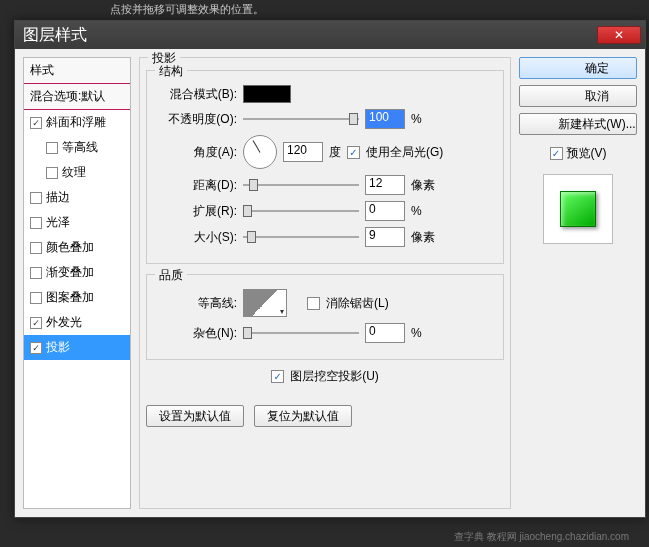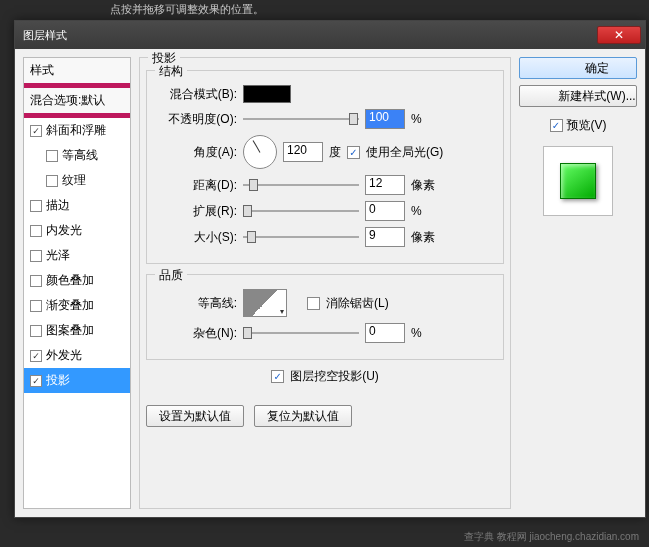--- a/index.html
+++ b/index.html
@@ -1,24 +1,24 @@
 <!DOCTYPE html>
 <html><head>
 <meta charset="utf-8">
 <style>
 * { box-sizing: border-box; margin: 0; padding: 0; font-family: "Microsoft YaHei", SimSun, sans-serif; font-size: 12px; }
 body { background: #2a2a2a; width: 649px; height: 547px; overflow: hidden; position: relative; }
 .backdrop-text { color: #ccc; position: absolute; top: 2px; left: 110px; font-size: 11px; }
 .dialog { position: absolute; top: 20px; left: 14px; width: 632px; height: 498px; background: #f0f0f0; border: 1px solid #444; box-shadow: 0 0 10px rgba(0,0,0,0.5); }
 .titlebar { height: 28px; background: linear-gradient(#4a4a4a, #3a3a3a); display: flex; align-items: center; padding: 0 4px 0 8px; color: #fff; }
-.titlebar-title { flex: 1; font-size: 11px; }
+.titlebar-title { flex: 1; font-size: 16px; }
 .close-btn { width: 44px; height: 18px; background: linear-gradient(#e04040, #c02020); border: 1px solid #802020; border-radius: 2px; color: #fff; display: flex; align-items: center; justify-content: center; font-size: 11px; cursor: pointer; }
 .dialog-body { display: flex; height: calc(100% - 28px); padding: 8px; gap: 8px; }
 .sidebar { width: 108px; border: 1px solid #bbb; background: #fff; }
-.sidebar-header { padding: 4px 6px; border-bottom: 5px solid #be185d; background: #f8f8f8; }
+.sidebar-header { padding: 4px 6px; border-bottom: 1px solid #be185d; background: #f8f8f8; }
 .sidebar-item { padding: 4px 6px; display: flex; align-items: center; gap: 4px; cursor: pointer; }
 .sidebar-item.selected { background: #3399ff; color: #fff; }
 .sidebar-item .cb { width: 12px; height: 12px; border: 1px solid #888; background: #fff; display: inline-flex; align-items: center; justify-content: center; font-size: 9px; color: #333; }
 .sidebar-item.indent { padding-left: 22px; }
 .main { flex: 1; display: flex; flex-direction: column; gap: 6px; }
 .fieldset { border: 1px solid #ccc; padding: 8px 10px 10px; position: relative; }
 .fieldset-label { position: absolute; top: -8px; left: 8px; background: #f0f0f0; padding: 0 4px; }
 .fieldset-outer { border: 1px solid #ccc; padding: 6px; position: relative; flex: 1; }
 .row { display: flex; align-items: center; margin: 6px 0; gap: 6px; }
 .row-label { width: 80px; text-align: right; }
@@ -37,21 +37,21 @@
 .contour-swatch { width: 44px; height: 28px; border: 1px solid #888; background: linear-gradient(135deg, #888 0%, #888 50%, #fff 50%, #fff 100%); position: relative; }
 .contour-swatch::after { content: "▾"; position: absolute; right: 2px; bottom: 0; font-size: 8px; color: #333; }
 .btn-row { display: flex; gap: 10px; justify-content: flex-start; margin-top: 20px; }
 .btn { height: 22px; padding: 0 12px; border: 1px solid #888; background: linear-gradient(#fdfdfd, #e8e8e8); border-radius: 2px; cursor: pointer; display: flex; align-items: center; }
 .right-col { width: 118px; display: flex; flex-direction: column; gap: 6px; align-items: stretch; }
 .rbtn { height: 22px; border: 1px solid #888; background: linear-gradient(#fdfdfd, #e8e8e8); border-radius: 2px; cursor: pointer; display: flex; align-items: center; justify-content: center; padding-left: 38px; }
 .rbtn.primary { background: linear-gradient(#e8f2ff, #cce4ff); border-color: #5a9ad8; }
 .preview-row { display: flex; align-items: center; gap: 4px; justify-content: center; margin-top: 4px; }
 .preview-box { width: 70px; height: 70px; border: 1px solid #bbb; background: #fff; margin: 6px auto 0; display: flex; align-items: center; justify-content: center; }
 .preview-cube { width: 36px; height: 36px; background: linear-gradient(145deg, #6f6, #0a0); border: 1px solid #070; box-shadow: 2px 2px 4px rgba(0,0,0,0.4), inset 2px 2px 4px rgba(255,255,255,0.5); }
-.watermark { position: absolute; bottom: 4px; right: 10px; color: #aaa; font-size: 10px; opacity: 0.6; text-align: left; line-height: 1.2; }
+.watermark { position: absolute; bottom: 4px; right: 20px; color: #aaa; font-size: 10px; opacity: 0.6; text-align: left; line-height: 1.2; }
 </style>
 </head>
 <body>
 
 <div class="backdrop-text">点按并拖移可调整效果的位置。</div>
 
 <div class="dialog">
   <div class="titlebar">
     <span class="titlebar-title">图层样式</span>
     <div class="close-btn">
@@ -72,24 +72,20 @@
             <span class="cb"></span>
             <span>等高线</span>
           </div>
           <div class="sidebar-item indent">
             <span class="cb"></span>
             <span>纹理</span>
           </div>
           <div class="sidebar-item">
             <span class="cb"></span>
             <span>描边</span>
-          </div>
-          <div class="sidebar-item">
-            <span class="cb"></span>
-            <span>内发光</span>
           </div>
           <div class="sidebar-item">
             <span class="cb"></span>
             <span>光泽</span>
           </div>
           <div class="sidebar-item">
             <span class="cb"></span>
             <span>颜色叠加</span>
           </div>
           <div class="sidebar-item">
@@ -202,20 +198,21 @@
 
         <div class="btn-row">
           <div class="btn">设置为默认值</div>
           <div class="btn">复位为默认值</div>
         </div>
       </div>
     </div>
 
     <div class="right-col">
       <div class="rbtn primary">确定</div>
+      <div class="rbtn">取消</div>
       <div class="rbtn">新建样式(W)...</div>
       <div class="preview-row">
         <span class="cb-inline">✓</span>
         <span>预览(V)</span>
       </div>
       <div class="preview-box">
         <div class="preview-cube"></div>
       </div>
     </div>
 

